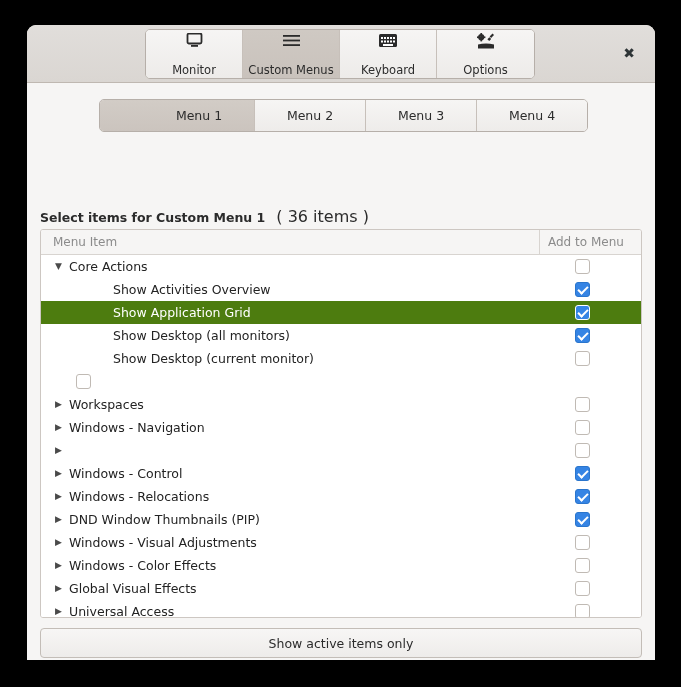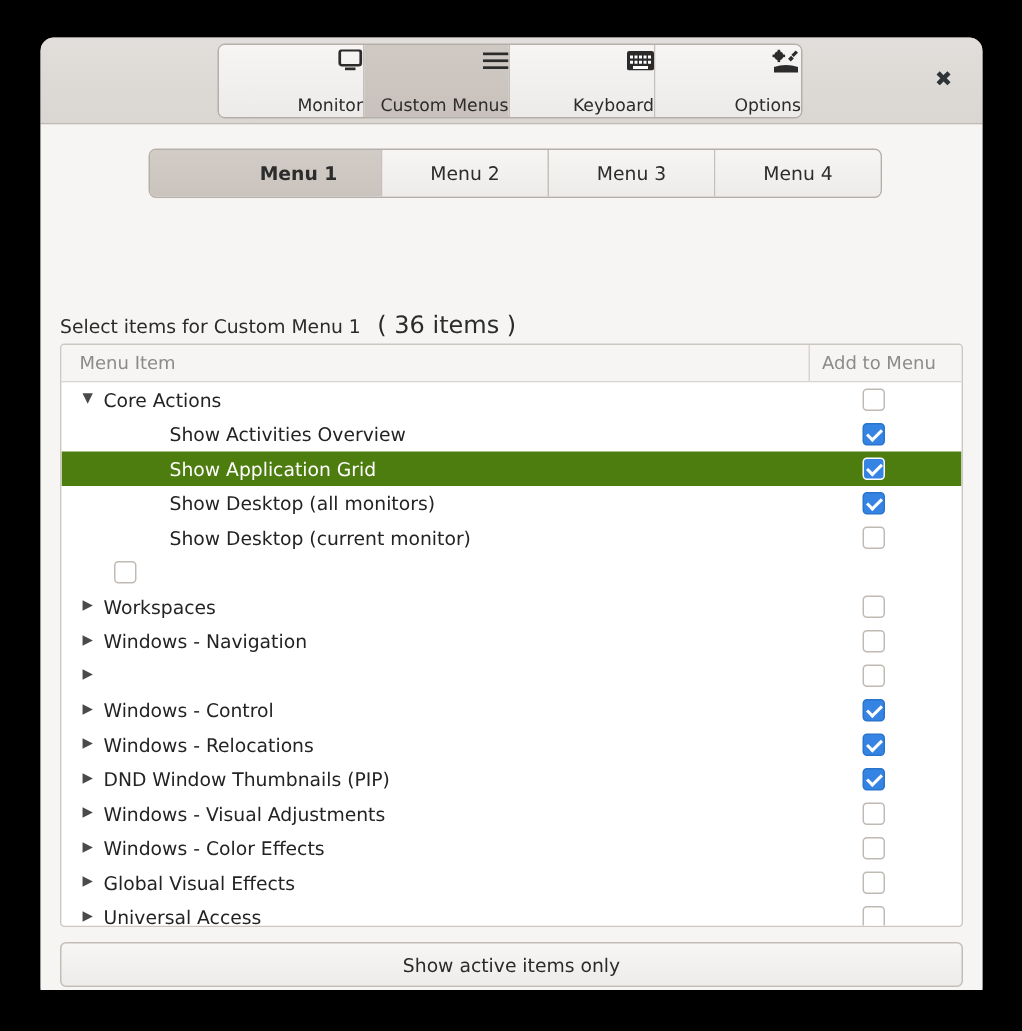--- a/index.html
+++ b/index.html
@@ -47,21 +47,21 @@
   }
 
   .mode-btn {
     width: 97px;
     height: 100%;
     box-sizing: border-box;
     border-right: 1px solid #c7c0ba;
     background: linear-gradient(to bottom, #f6f5f4 0%, #edebe9 100%);
     display: flex;
     flex-direction: column;
-    align-items: flex-end;
+    align-items: center;
     justify-content: center;
     gap: 14px;
     cursor: default;
   }
   .mode-btn:last-child { border-right: none; }
   .mode-btn.active {
     background: linear-gradient(to bottom, #cfc9c3 0%, #c9c2bc 100%);
   }
   .mode-icon {
     height: 18px;
@@ -122,36 +122,36 @@
     font-size: 12.5px;
     color: #2c2c2c;
     border-right: 1px solid #c7c0ba;
     background: linear-gradient(to bottom, #f6f5f4 0%, #eeecea 100%);
     box-sizing: border-box;
     cursor: default;
   }
   .tab:last-child { border-right: none; }
   .tab.active {
     background: linear-gradient(to bottom, #d2ccc6 0%, #cbc4be 100%);
-    font-weight: bold;
+    font-weight: normal;
     padding-left: 44px;
   }
 
   
   #select-label-row {
     position: absolute;
     left: 13px;
     top: 124px;
     display: flex;
     align-items: baseline;
     gap: 11px;
   }
   #select-label {
     font-size: 12.5px;
-    font-weight: normal;
+    font-weight: bold;
     color: #2b2b2b;
   }
   #item-count {
     font-size: 16px;
     color: #2b2b2b;
   }
 
   
   #list-frame {
     position: absolute;

